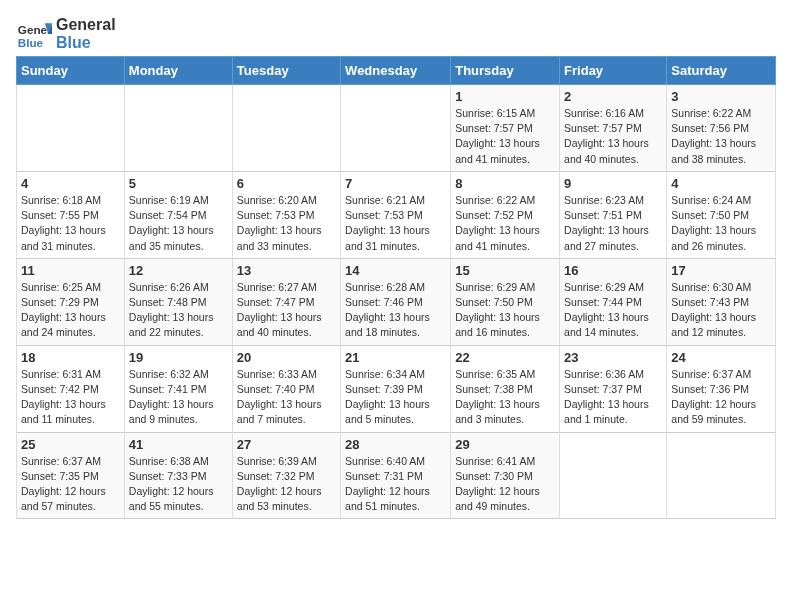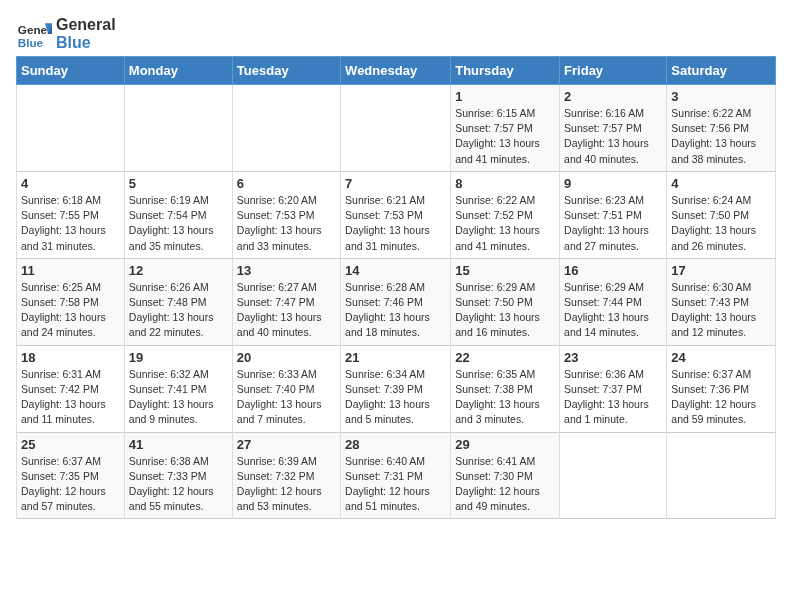--- a/index.html
+++ b/index.html
@@ -163,21 +163,21 @@
           <div class="day-info"><span>Sunrise: 6:23 AM</span><br><span>Sunset: 7:51 PM</span><br><span>Daylight: 13 hours</span><br><span>and 27 minutes.</span></div>
         </td>
         <td>
           <div class="day-number">4</div>
           <div class="day-info"><span>Sunrise: 6:24 AM</span><br><span>Sunset: 7:50 PM</span><br><span>Daylight: 13 hours</span><br><span>and 26 minutes.</span></div>
         </td>
       </tr>
       <tr>
         <td>
           <div class="day-number">11</div>
-          <div class="day-info"><span>Sunrise: 6:25 AM</span><br><span>Sunset: 7:58 PM</span><br><span>Daylight: 13 hours</span><br><span>and 24 minutes.</span></div>
+          <div class="day-info"><span>Sunrise: 6:25 AM</span><br><span>Sunset: 7:29 PM</span><br><span>Daylight: 13 hours</span><br><span>and 24 minutes.</span></div>
         </td>
         <td>
           <div class="day-number">12</div>
           <div class="day-info"><span>Sunrise: 6:26 AM</span><br><span>Sunset: 7:48 PM</span><br><span>Daylight: 13 hours</span><br><span>and 22 minutes.</span></div>
         </td>
         <td>
           <div class="day-number">13</div>
           <div class="day-info"><span>Sunrise: 6:27 AM</span><br><span>Sunset: 7:47 PM</span><br><span>Daylight: 13 hours</span><br><span>and 40 minutes.</span></div>
         </td>
         <td>

